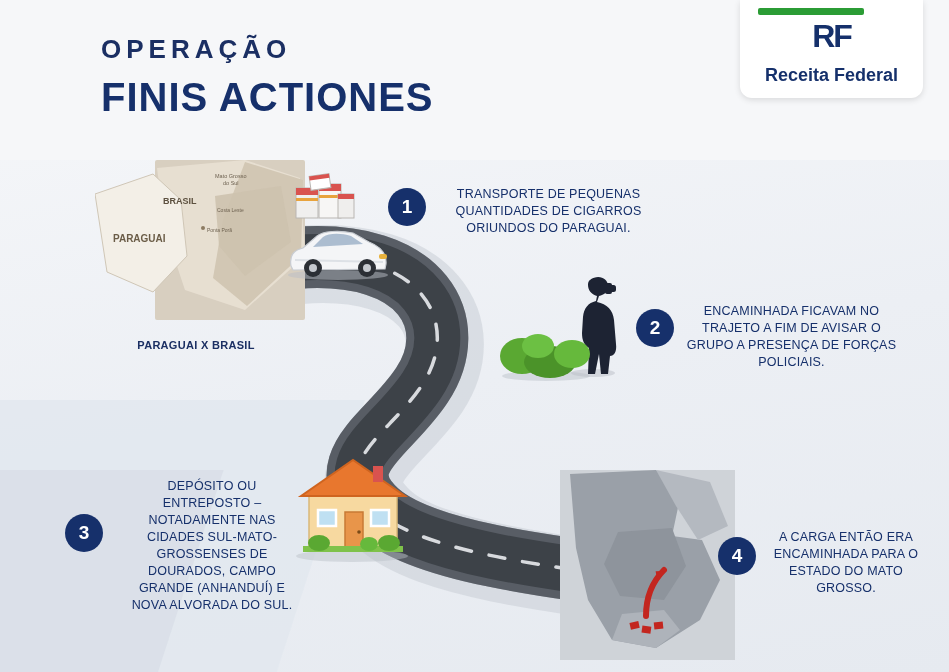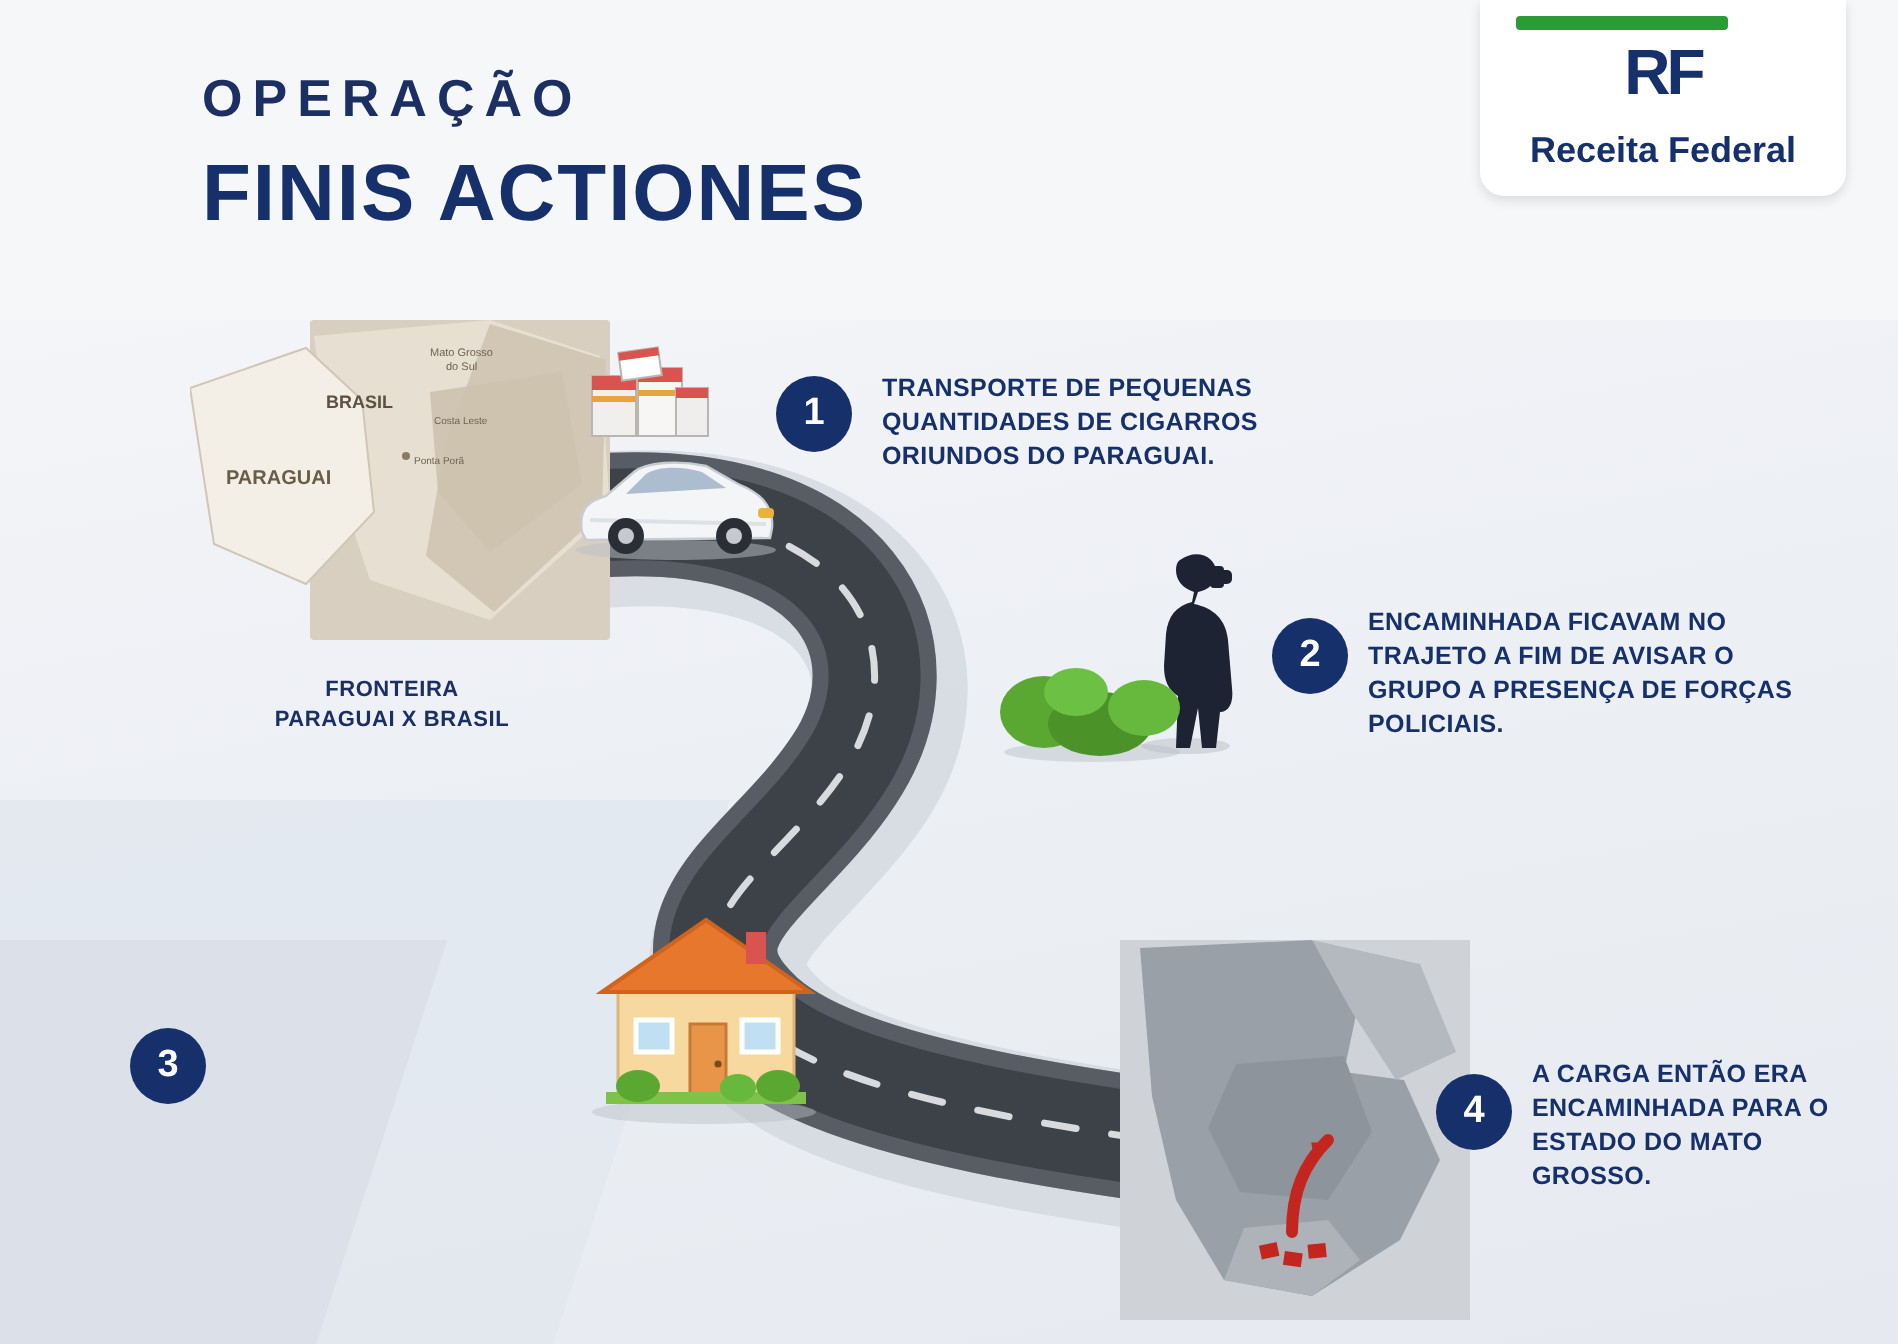--- a/index.html
+++ b/index.html
@@ -167,23 +167,24 @@
     font-size: 19px;
     font-weight: bold;
     display: flex;
     align-items: center;
     justify-content: center;
   }
   .step-text {
     position: absolute;
     color: #16306b;
     font-size: 12.5px;
-    font-weight: bold;
+    font-weight: normal;
     line-height: 17px;
     letter-spacing: .2px;
+    text-align: center;
   }
   .step1-badge { left: 388px; top: 188px; }
   .step1-text  { left: 441px; top: 186px; width: 215px; }
 
   .step2-badge { left: 636px; top: 309px; }
   .step2-text  { left: 684px; top: 303px; width: 215px; }
 
   .step3-badge { left: 65px; top: 514px; }
   .step3-text  { left: 122px; top: 478px; width: 180px; }
 
@@ -239,21 +240,20 @@
     <path d="M120 36 L186 26 L196 82 L150 116 L124 86 Z" fill="#cdc2ae" opacity=".9"></path>
     <text x="18" y="82" font-family="Liberation Sans, sans-serif" font-size="10" font-weight="bold" fill="#6a5c47">PARAGUAI</text>
     <text x="68" y="44" font-family="Liberation Sans, sans-serif" font-size="9" font-weight="bold" fill="#5d5140">BRASIL</text>
     <text x="120" y="18" font-family="Liberation Sans, sans-serif" font-size="5.5" fill="#6f6352">Mato Grosso</text>
     <text x="128" y="25" font-family="Liberation Sans, sans-serif" font-size="5.5" fill="#6f6352">do Sul</text>
     <text x="122" y="52" font-family="Liberation Sans, sans-serif" font-size="5" fill="#6f6352">Costa Leste</text>
     <text x="112" y="72" font-family="Liberation Sans, sans-serif" font-size="5" fill="#6f6352">Ponta Porã</text>
     <circle cx="108" cy="68" r="2" fill="#8c7b62"></circle>
   </svg>
   <div class="map-caption">
-    <div>FRONTEIRA</div>
     <div>PARAGUAI X BRASIL</div>
   </div>
 
   <svg class="art boxes" viewBox="0 0 66 58">
     <rect x="4" y="18" width="22" height="30" fill="#f0efee" stroke="#b9b6b2" stroke-width="1"></rect>
     <rect x="4" y="18" width="22" height="7" fill="#d9534f"></rect>
     <rect x="4" y="28" width="22" height="3" fill="#e8a33d"></rect>
     <rect x="27" y="14" width="22" height="34" fill="#f7f6f5" stroke="#b9b6b2" stroke-width="1"></rect>
     <rect x="27" y="14" width="22" height="7" fill="#d9534f"></rect>
     <rect x="27" y="25" width="22" height="3" fill="#e8a33d"></rect>
@@ -319,17 +319,18 @@
     <rect x="94" y="152" width="9" height="7" fill="#c3261f" transform="rotate(-6 98 155)"></rect>
   </svg>
 
   <div class="badge step1-badge">1</div>
   <div class="step-text step1-text">TRANSPORTE DE PEQUENAS QUANTIDADES DE CIGARROS ORIUNDOS DO PARAGUAI.</div>
 
   <div class="badge step2-badge">2</div>
   <div class="step-text step2-text">ENCAMINHADA FICAVAM NO TRAJETO A FIM DE AVISAR O GRUPO A PRESENÇA DE FORÇAS POLICIAIS.</div>
 
   <div class="badge step3-badge">3</div>
+  <div class="step-text step3-text">DEPÓSITO OU ENTREPOSTO – NOTADAMENTE NAS CIDADES SUL-MATO-GROSSENSES DE DOURADOS, CAMPO GRANDE (ANHANDUÍ) E NOVA ALVORADA DO SUL.</div>
 
   <div class="badge step4-badge">4</div>
   <div class="step-text step4-text">A CARGA ENTÃO ERA ENCAMINHADA PARA O ESTADO DO MATO GROSSO.</div>
 
 </div>
 
 </body></html>

